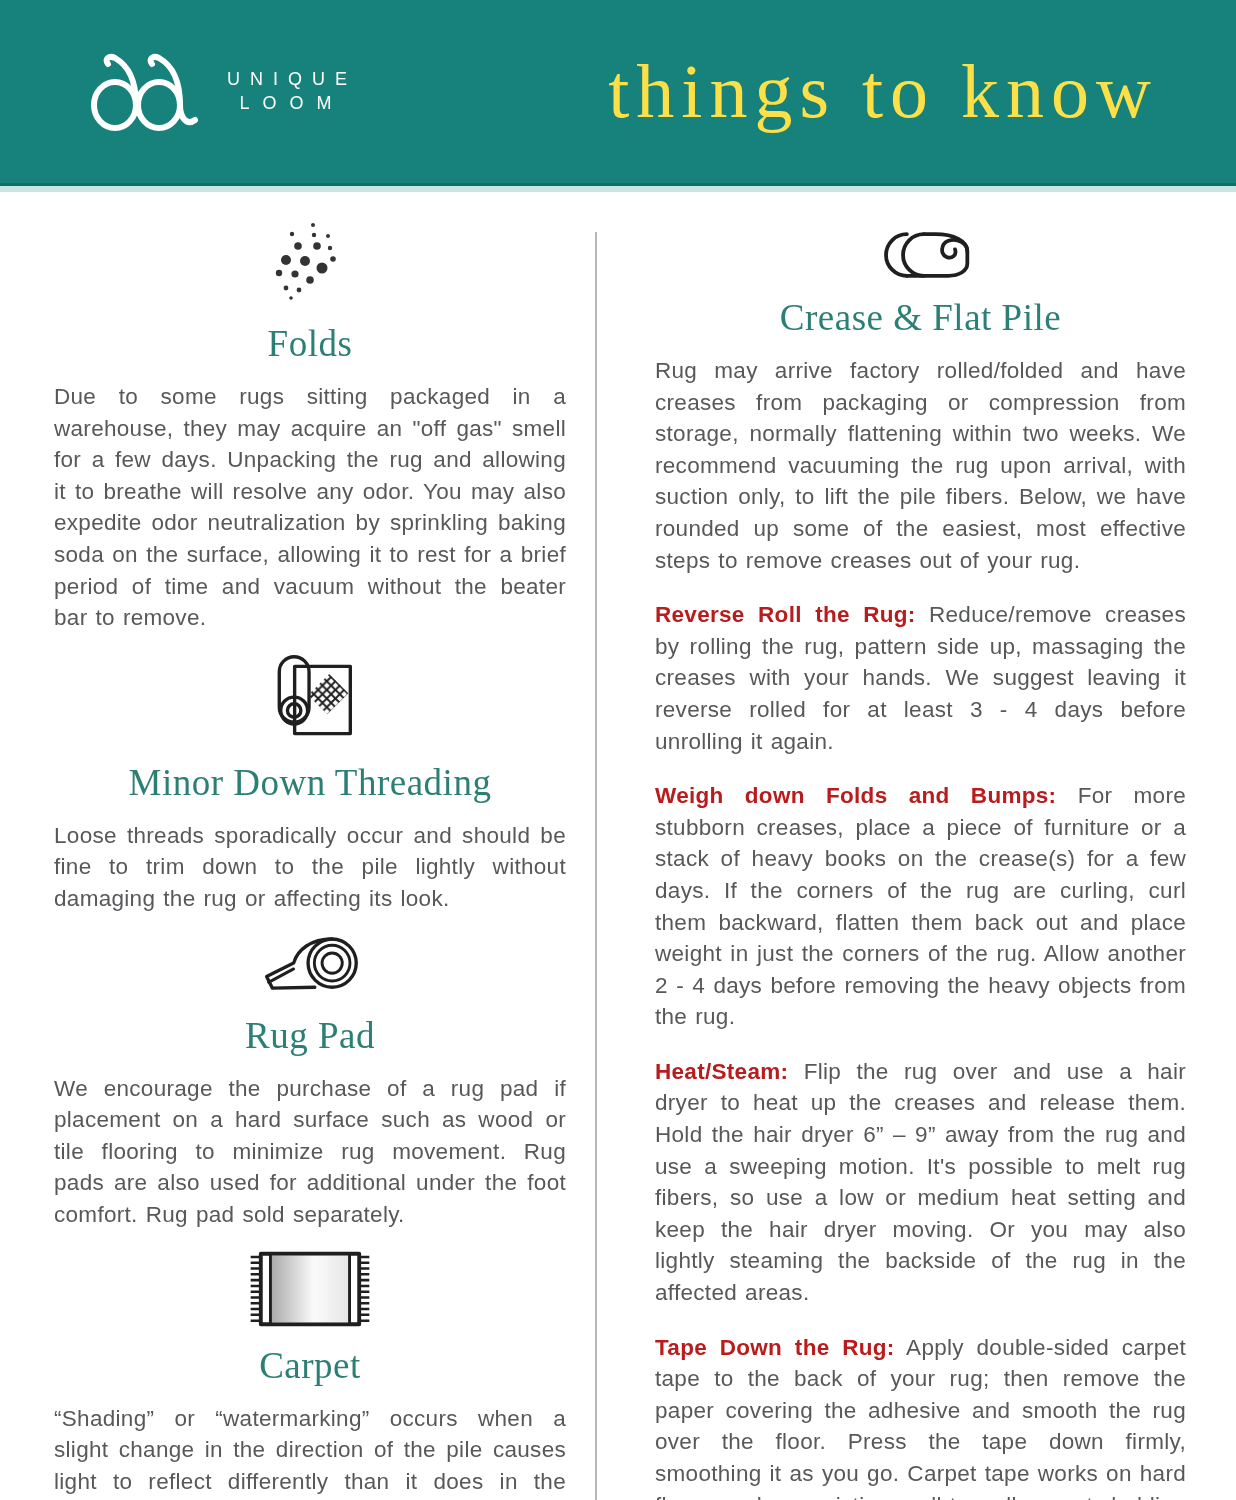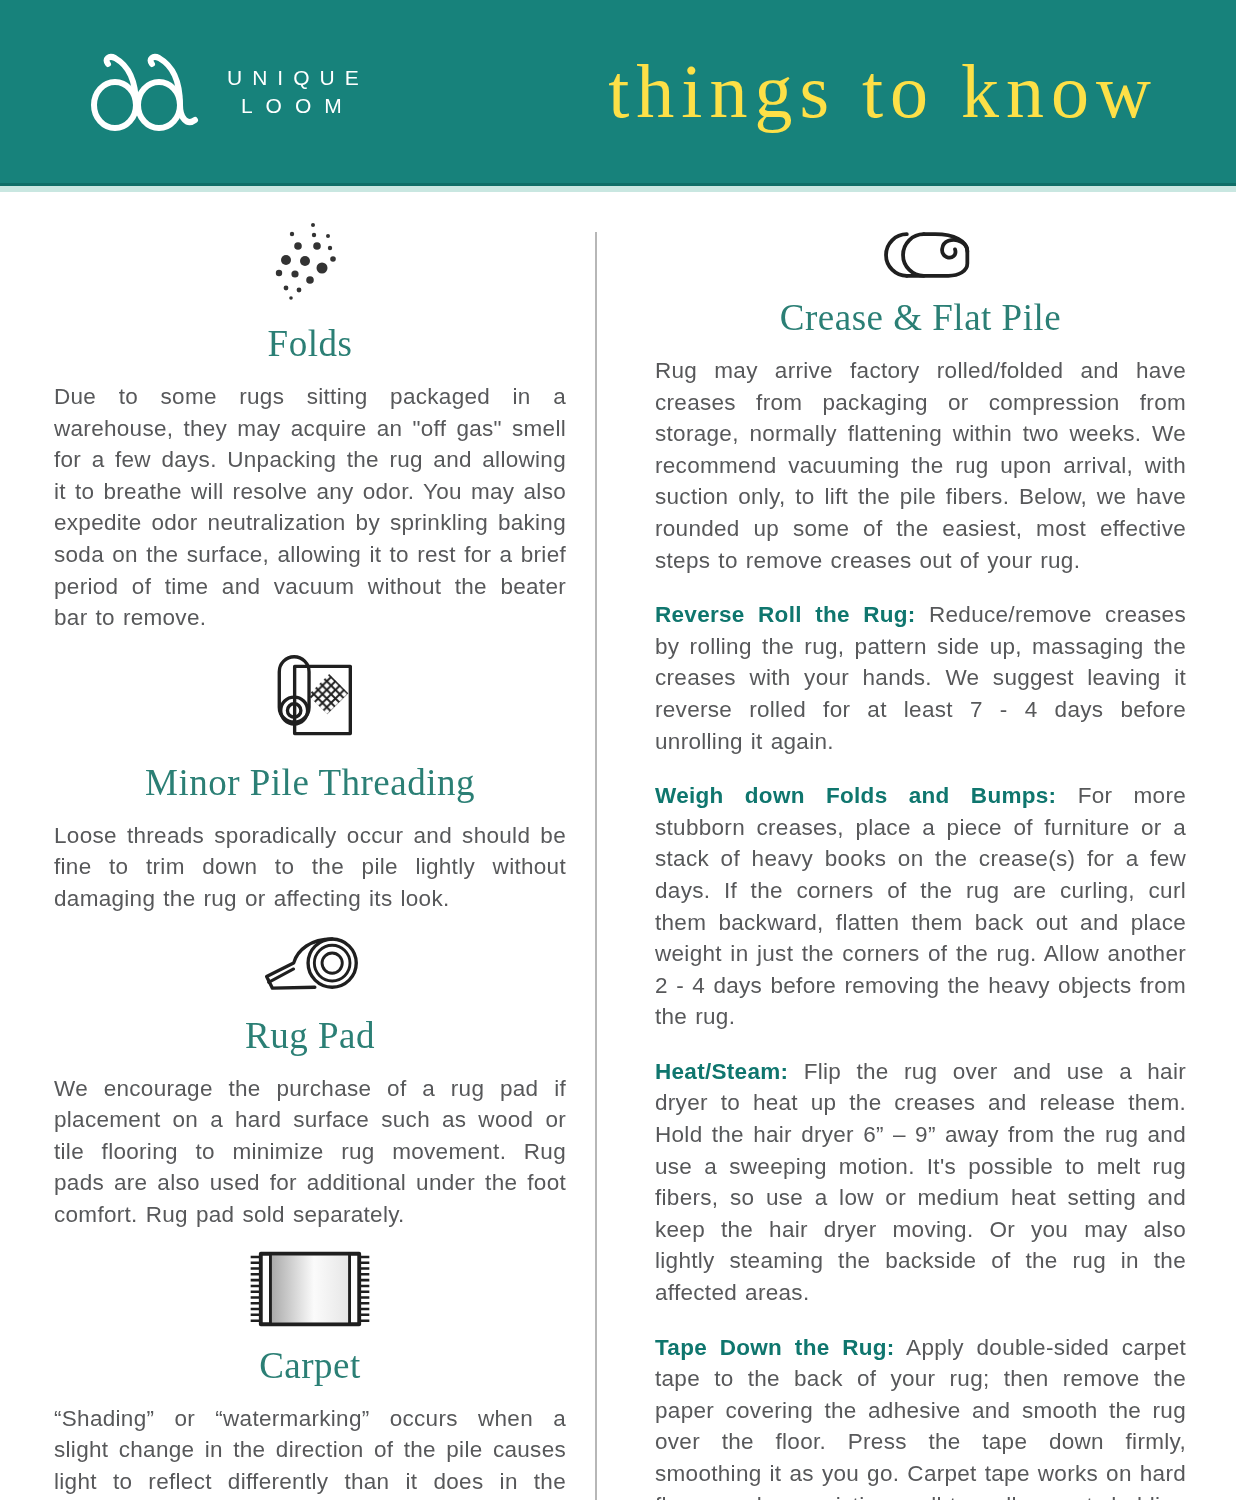--- a/index.html
+++ b/index.html
@@ -21,21 +21,21 @@
     align-items: center;
     padding: 0 60px 0 85px;
     box-sizing: border-box;
   }
   .mint-strip { height: 6px; background: #c9e7e1; }
   .logo-group { display: flex; align-items: center; gap: 22px; }
   .logo-glyph { width: 120px; height: 84px; }
   .brand {
     color: #ffffff;
     text-align: center;
-    font-size: 21px;
+    font-size: 18px;
     letter-spacing: 10px;
     line-height: 1.3;
     font-weight: 400;
   }
   .brand .line2 { letter-spacing: 13px; text-align: center; }
   .header-title {
     margin-left: auto;
     color: #fde047;
     font-family: "Liberation Serif", serif;
     font-size: 76px;
@@ -72,21 +72,21 @@
   .body-text {
     margin: 16px;
     font-size: 22.5px;
     line-height: 31.6px;
     color: #57585a;
     text-align: justify;
     letter-spacing: 0.3px;
     word-spacing: 1.5px;
   }
   .tip { margin-top: 23px; }
-  .tip-label { font-weight: 700; color: #0f766e; }
+  .tip-label { font-weight: 700; color: #b91c1c; }
 
   svg .stroke { stroke: #1f1f1f; fill: none; stroke-linecap: round; stroke-linejoin: round; }
 </style>
 </head>
 <body>
 
 <div class="page">
 
   <div class="header">
     <div class="logo-group">
@@ -150,21 +150,21 @@
                 <path d="M0 0 L9 9 M9 0 L0 9" stroke="#1f1f1f" stroke-width="2"></path>
               </pattern>
             </defs>
             <rect x="34" y="16" width="58" height="70" fill="#ffffff" class="stroke" stroke-width="3.5"></rect>
             <polygon points="70,24 90,44 68,66 48,46" fill="url(#xhatch)"></polygon>
             <rect x="18" y="6" width="31" height="68" rx="15.5" fill="#ffffff" class="stroke" stroke-width="3.5"></rect>
             <circle cx="33.5" cy="62" r="14" fill="#ffffff" class="stroke" stroke-width="3.5"></circle>
             <circle cx="33.5" cy="62" r="7" fill="#ffffff" class="stroke" stroke-width="3.5"></circle>
           </svg>
         </div>
-        <h2 class="sec-heading">Minor Pile Threading</h2>
+        <h2 class="sec-heading">Minor Down Threading</h2>
         <p class="body-text">Loose threads sporadically occur and should be fine to trim down to the pile lightly without damaging the rug or affecting its look.</p>
       </div>
 
       <div class="section">
         <div class="icon-row">
           <svg width="106" height="68" viewBox="0 0 110 70">
             <path d="M78 7 C56 7 42 18 38 32 L10 46 L16 58 L60 57" fill="#ffffff" class="stroke" stroke-width="3.5"></path>
             <path d="M38 38 L12 52" class="stroke" stroke-width="3"></path>
             <circle cx="78" cy="32" r="25" fill="#ffffff" class="stroke" stroke-width="3.5"></circle>
             <circle cx="78" cy="32" r="18.5" fill="#ffffff" class="stroke" stroke-width="3"></circle>
@@ -209,21 +209,21 @@
               <path d="M58 6 A22 22 0 1 0 58 50"></path>
               <path d="M58 6 L70 6 C90 6 104 13 104 24 L104 37 C104 45 95 50 84 50 L40 50"></path>
               <path d="M104 24 C104 15 93 10 84 13 C76 16 75 27 82 30 C88 32.5 93 28 91 22"></path>
             </g>
           </svg>
         </div>
         <h2 class="sec-heading">Crease &amp; Flat Pile</h2>
         <p class="body-text">Rug may arrive factory rolled/folded and have creases from packaging or compression from storage, normally flattening within two weeks. We recommend vacuuming the rug upon arrival, with suction only, to lift the pile fibers. Below, we have rounded up some of the easiest, most effective steps to remove creases out of your rug.</p>
       </div>
 
-      <p class="body-text tip"><span class="tip-label">Reverse Roll the Rug:</span> <span>Reduce/remove creases by rolling the rug, pattern side up, massaging the creases with your hands. We suggest leaving it reverse rolled for at least 7 - 4 days before unrolling it again.</span></p>
+      <p class="body-text tip"><span class="tip-label">Reverse Roll the Rug:</span> <span>Reduce/remove creases by rolling the rug, pattern side up, massaging the creases with your hands. We suggest leaving it reverse rolled for at least 3 - 4 days before unrolling it again.</span></p>
 
       <p class="body-text tip"><span class="tip-label">Weigh down Folds and Bumps:</span> <span>For more stubborn creases, place a piece of furniture or a stack of heavy books on the crease(s) for a few days. If the corners of the rug are curling, curl them backward, flatten them back out and place weight in just the corners of the rug. Allow another 2 - 4 days before removing the heavy objects from the rug.</span></p>
 
       <p class="body-text tip"><span class="tip-label">Heat/Steam:</span> <span>Flip the rug over and use a hair dryer to heat up the creases and release them. Hold the hair dryer 6” – 9” away from the rug and use a sweeping motion. It's possible to melt rug fibers, so use a low or medium heat setting and keep the hair dryer moving. Or you may also lightly steaming the backside of the rug in the affected areas.</span></p>
 
       <p class="body-text tip"><span class="tip-label">Tape Down the Rug:</span> <span>Apply double-sided carpet tape to the back of your rug; then remove the paper covering the adhesive and smooth the rug over the floor. Press the tape down firmly, smoothing it as you go. Carpet tape works on hard floors and on existing wall-to-wall carpet, holding your rug in place. If you have laminate flooring, purchase a less adhesive double-sided tape to prevent the laminate from buckling or otherwise being damaged.</span></p>
 
     </div>
   </div>
 </div>

